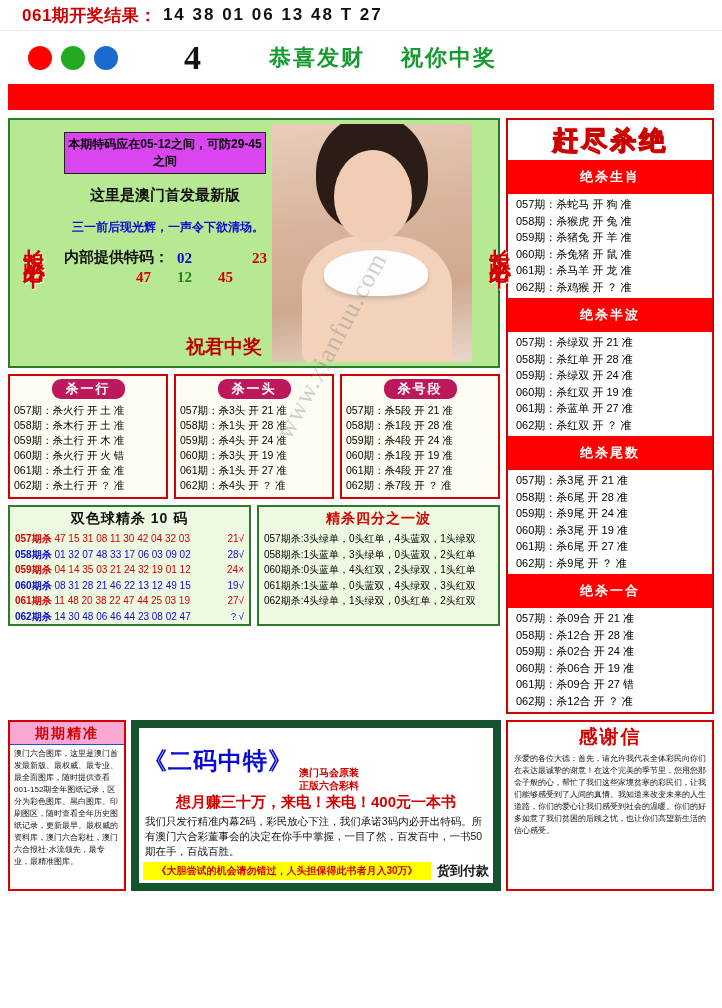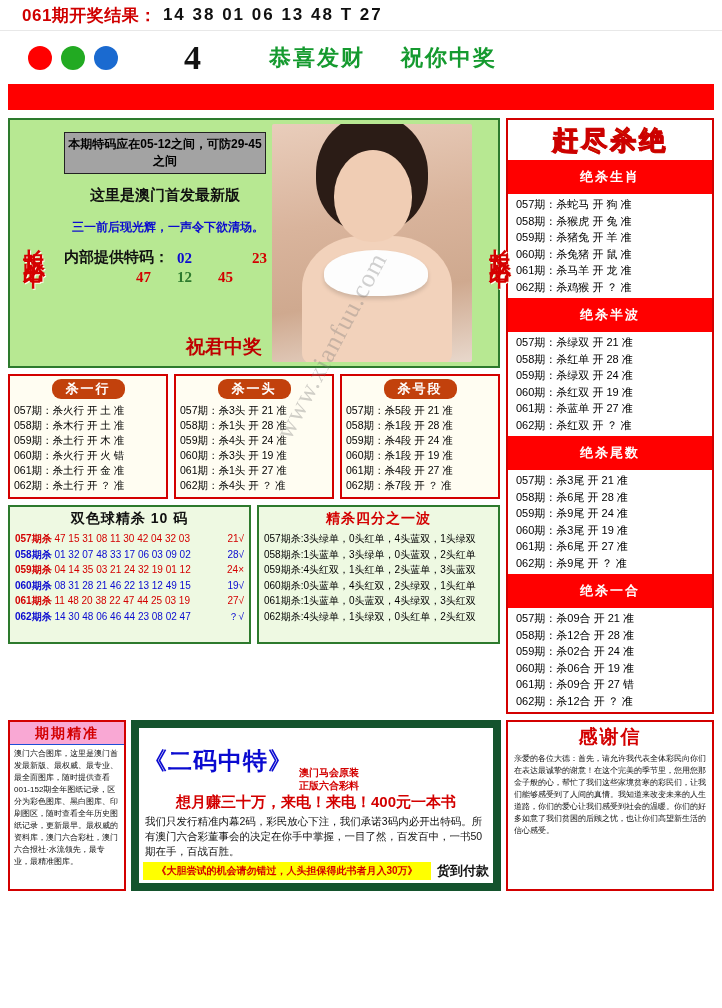--- a/index.html
+++ b/index.html
@@ -80,21 +80,21 @@
   .photo .torso {
     position:absolute; left:30px; top:112px; width:150px; height:130px;
     background:#f2d2bb; border-radius:40% 40% 10% 10%;
   }
   .photo .bikini {
     position:absolute; left:52px; top:126px; width:104px; height:46px;
     background:#fdfdfd; border-radius:50% 50% 42% 42%;
     box-shadow:0 3px 4px rgba(0,0,0,.15);
   }
   .banner-txt1 {
-    margin:4px 210px 0 6px; background:#a3a3a3; border:1px solid #222;
+    margin:4px 210px 0 6px; background:#d946ef; border:1px solid #222;
     text-align:center; font-size:12px; font-weight:bold; padding:3px 2px;
   }
   .banner-txt2 {
     margin:12px 210px 0 6px; text-align:center;
     font-size:15px; font-weight:bold; color:#111;
   }
   .banner-txt3 {
     margin:14px 204px 0 6px; text-align:center;
     font-size:12px; font-weight:bold; color:#0a0ad0;
   }
@@ -110,36 +110,36 @@
     font-size:19px; font-weight:bold; color:#c00000;
   }
 
   
   .three-wrap { display:flex; gap:6px; margin-top:6px; }
   .kbox { flex:1; border:2px solid #d30000; background:#fffdf2; }
   .kbox .khead {
     text-align:center; padding:3px 0 2px; 
   }
   .pill {
-    display:inline-block; background:#c2410c; color:#fff;
+    display:inline-block; background:#be185d; color:#fff;
     border-radius:9px; padding:1px 14px; font-weight:bold; font-size:13px;
     letter-spacing:2px;
   }
   .klist { padding:2px 4px 4px; }
   .kline { font-size:10.5px; line-height:15px; white-space:nowrap; }
 
   
   .dbl-wrap { display:flex; gap:6px; margin-top:6px; }
   .dbox { flex:1; border:2px solid #2d7a2d; background:#eef9e2; }
   .dbox .dhead {
     text-align:center; font-weight:bold; font-size:14px; color:#111;
     padding:3px 0 2px; letter-spacing:1px;
   }
   .dbox.right .dhead { color:#d30000; }
-  .dlist { padding:1px 5px 18px; }
+  .dlist { padding:1px 5px 0; }
   .dline { font-size:10px; line-height:15.5px; white-space:nowrap; }
   .dline .lab { font-weight:bold; }
   .dline .tail { float:right; }
 
   
   .rbox { border:2px solid #d30000; background:#fff; }
   .rtitle {
     text-align:center; font-size:26px; font-weight:bold;
     color:#d8d800; -webkit-text-stroke:1px #cc0000;
     letter-spacing:3px; padding:3px 0 2px;
@@ -326,21 +326,20 @@
               <span class="tail">？√</span>
             </div>
           </div>
         </div>
 
         <div class="dbox right">
           <div class="dhead">精杀四分之一波</div>
           <div class="dlist">
             <div class="dline">057期杀:3头绿单，0头红单，4头蓝双，1头绿双</div>
             <div class="dline">058期杀:1头蓝单，3头绿单，0头蓝双，2头红单</div>
-            <div class="dline">059期杀:4头红双，1头红单，2头蓝单，3头蓝双</div>
             <div class="dline">060期杀:0头蓝单，4头红双，2头绿双，1头红单</div>
             <div class="dline">061期杀:1头蓝单，0头蓝双，4头绿双，3头红双</div>
             <div class="dline">062期杀:4头绿单，1头绿双，0头红单，2头红双</div>
           </div>
         </div>
       </div>
     </div>
 
     <div class="right-col">
       <div class="rbox">

